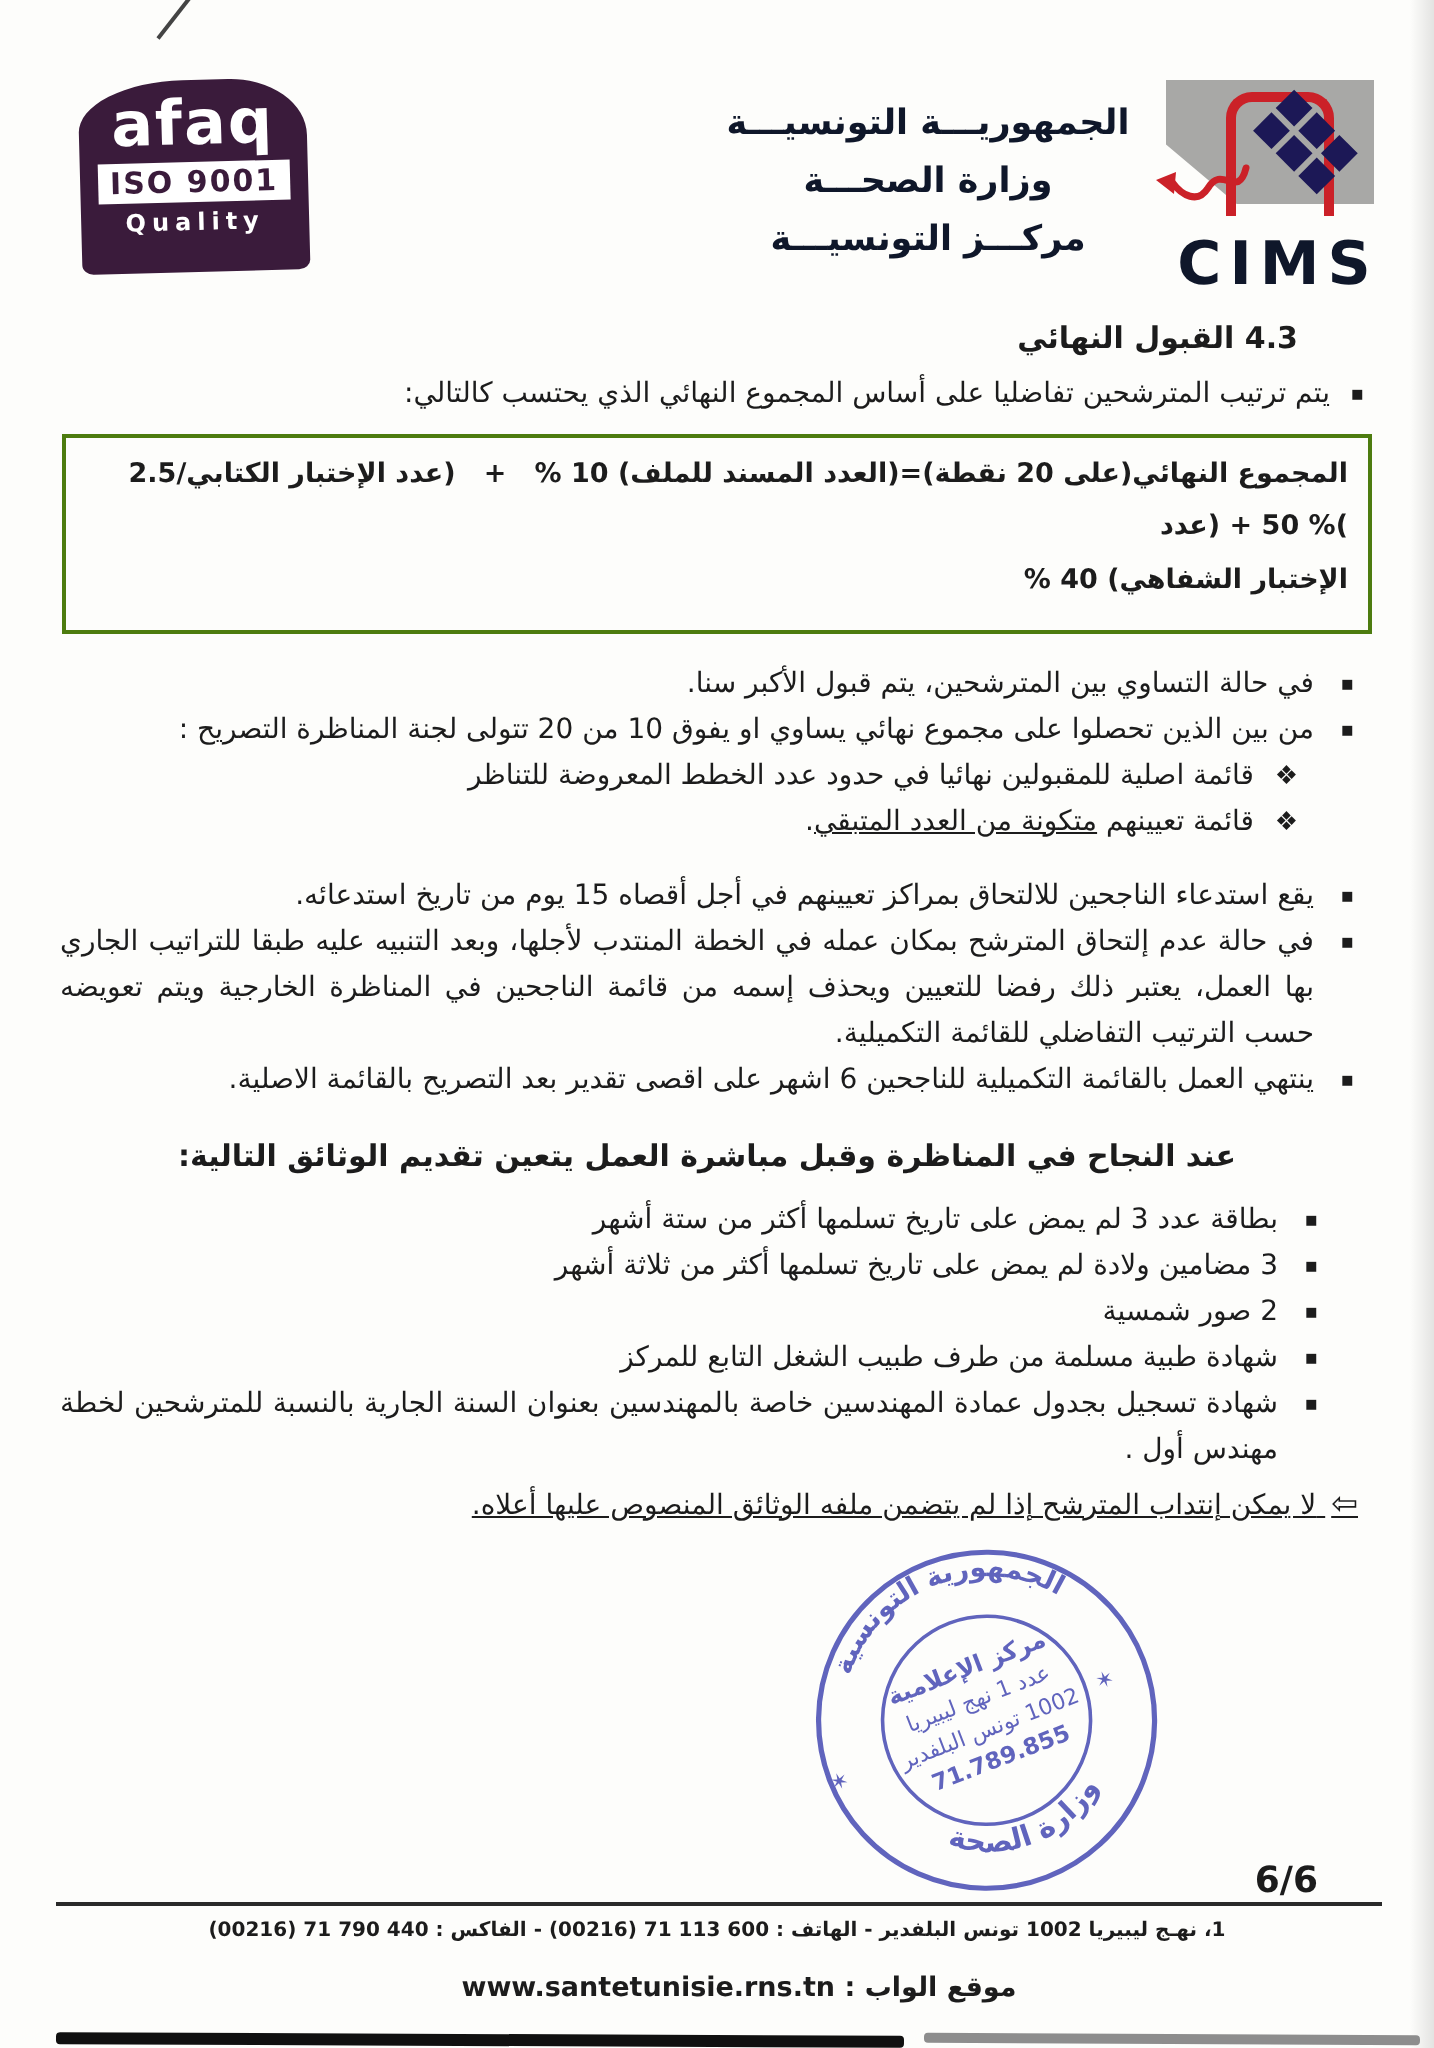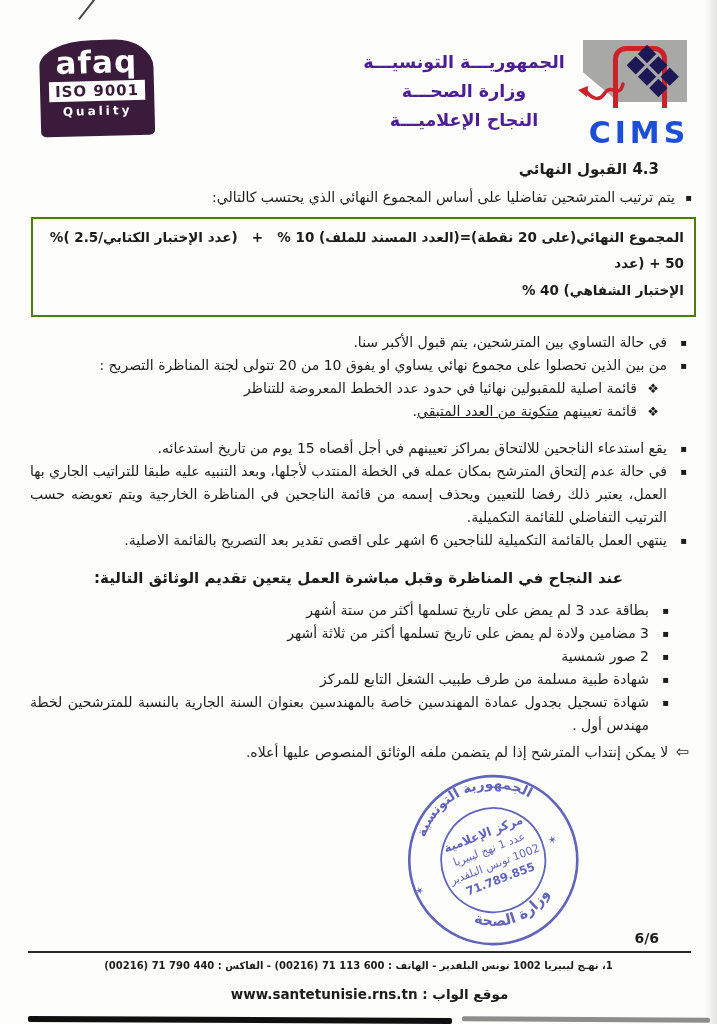--- a/index.html
+++ b/index.html
@@ -26,68 +26,68 @@
     background:#3a1b3b; border-radius:46% 34% 5% 5% / 26% 30% 5% 5%;
     padding-top:6px; transform:rotate(-1.5deg); }
   .afaq-word { color:#fff; font-weight:bold; font-size:31px; text-align:center;
     letter-spacing:1px; line-height:1.05; font-family:"DejaVu Sans",sans-serif; }
   .afaq-iso { background:#fff; color:#3a1b3b; font-weight:bold; font-size:15px;
     text-align:center; margin:2px 9px 0; padding:1px 0; letter-spacing:1px; }
   .afaq-quality { color:#fff; font-size:12px; font-weight:bold; text-align:center;
     letter-spacing:3px; margin-top:3px; }
 
   .ministry { position:absolute; left:330px; top:48px; width:268px; text-align:center;
-    font-weight:bold; font-size:17.5px; line-height:1.65; color:#4c1d95; }
+    font-weight:bold; font-size:17.5px; line-height:1.65; color:#0f172a; }
 
   .cims-logo { position:absolute; right:12px; top:40px; width:132px; height:108px; }
   .cims-gray { position:absolute; left:10px; top:0; width:104px; height:62px;
     background:#a8a8a6; clip-path:polygon(0 0,100% 0,100% 100%,34% 100%,0 52%); }
   .cims-arch { position:absolute; left:40px; top:6px; width:54px; height:62px;
     border:5px solid #cb2128; border-bottom:none; border-radius:13px 13px 0 0; }
   .cims-diamonds { position:absolute; left:56px; top:16px; width:46px; height:30px;
     transform:rotate(45deg); display:grid; grid-template-columns:repeat(3,13px);
     grid-template-rows:repeat(2,13px); gap:3px; }
   .cims-diamonds span { background:#1c1856; display:block; }
   .cims-squiggle { position:absolute; left:2px; top:38px; }
   .cims-word { position:absolute; bottom:0; left:0; width:100%; text-align:center;
-    color:#1d4ed8; font-weight:bold; font-size:30px; letter-spacing:4px; line-height:1; }
-
-  
-  .content { position:absolute; top:158px; right:20px; left:30px; font-size:14px;
+    color:#0f172a; font-weight:bold; font-size:30px; letter-spacing:4px; line-height:1; }
+
+  
+  .content { position:absolute; top:158px; right:30px; left:30px; font-size:14px;
     line-height:23px; text-align:justify; }
   .sec-title { font-weight:bold; font-size:15px; margin:0 38px 5px 0; text-align:right; }
 
   .blt { position:relative; padding-right:30px; }
   .blt .mk { position:absolute; right:10px; top:0; font-size:10px; }
   .blt-intro { padding-right:22px; } .blt-intro .mk { right:5px; }
 
   .formula-box { border:2px solid #4d7c0f; margin:8px 1px 0 1px; padding:5px 10px 12px;
     font-weight:bold; font-size:13.5px; line-height:1.95; text-align:right; }
   .formula-box .l1 { white-space:pre-wrap; }
 
   .group { margin-top:14px; }
   .subblt { position:relative; padding-right:60px; }
   .subblt .mk { position:absolute; right:38px; top:0; font-size:13px; }
   .u { text-decoration:underline; }
 
   .docs-heading { font-weight:bold; font-size:15px; margin:15px 10px 9px 0; text-align:center; }
   .doc-blt { position:relative; padding-right:48px; }
   .doc-blt .mk { position:absolute; right:28px; top:0; font-size:10px; }
 
-  .note-line { margin-top:3px; padding-right:8px; }
+  .note-line { margin-top:3px; padding-right:8px;text-decoration:underline; }
   .note-line .arrow { font-size:16px; margin-left:3px; }
 
   
   .stamp { position:absolute; left:406px; top:772px; transform:rotate(-21deg);
     opacity:0.88; }
   .stamp svg text { font-family:"DejaVu Sans",sans-serif; }
 
   
   .page-number { position:absolute; top:930px; right:58px; font-weight:bold;
-    font-size:14px; direction:ltr; }
+    font-size:18px; direction:ltr; }
   .footer-rule { position:absolute; top:951px; left:28px; right:26px;
     border-top:2.5px solid #2a2a2a; }
   .footer-line1 { position:absolute; top:960px; left:0; right:0; text-align:center;
     font-weight:bold; font-size:10px; }
   .footer-line2 { position:absolute; top:986px; left:0; right:0; text-align:center;
     font-weight:bold; font-size:13.5px;padding-left:22px; }
 </style>
 </head>
 <body>
 
@@ -102,21 +102,21 @@
 
     <div class="afaq-logo">
       <div class="afaq-word">afaq</div>
       <div class="afaq-iso">ISO 9001</div>
       <div class="afaq-quality">Quality</div>
     </div>
 
     <div class="ministry">
       <div>الجمهوريـــة التونسيـــة</div>
       <div>وزارة الصحـــة</div>
-      <div>النجاح الإعلاميـــة</div>
+      <div>مركـــز التونسيـــة</div>
     </div>
 
     <div class="cims-logo">
       <div class="cims-gray"></div>
       <div class="cims-arch"></div>
       <div class="cims-diamonds">
         <span></span>
           <span></span>
           <span></span>
           <span></span>

